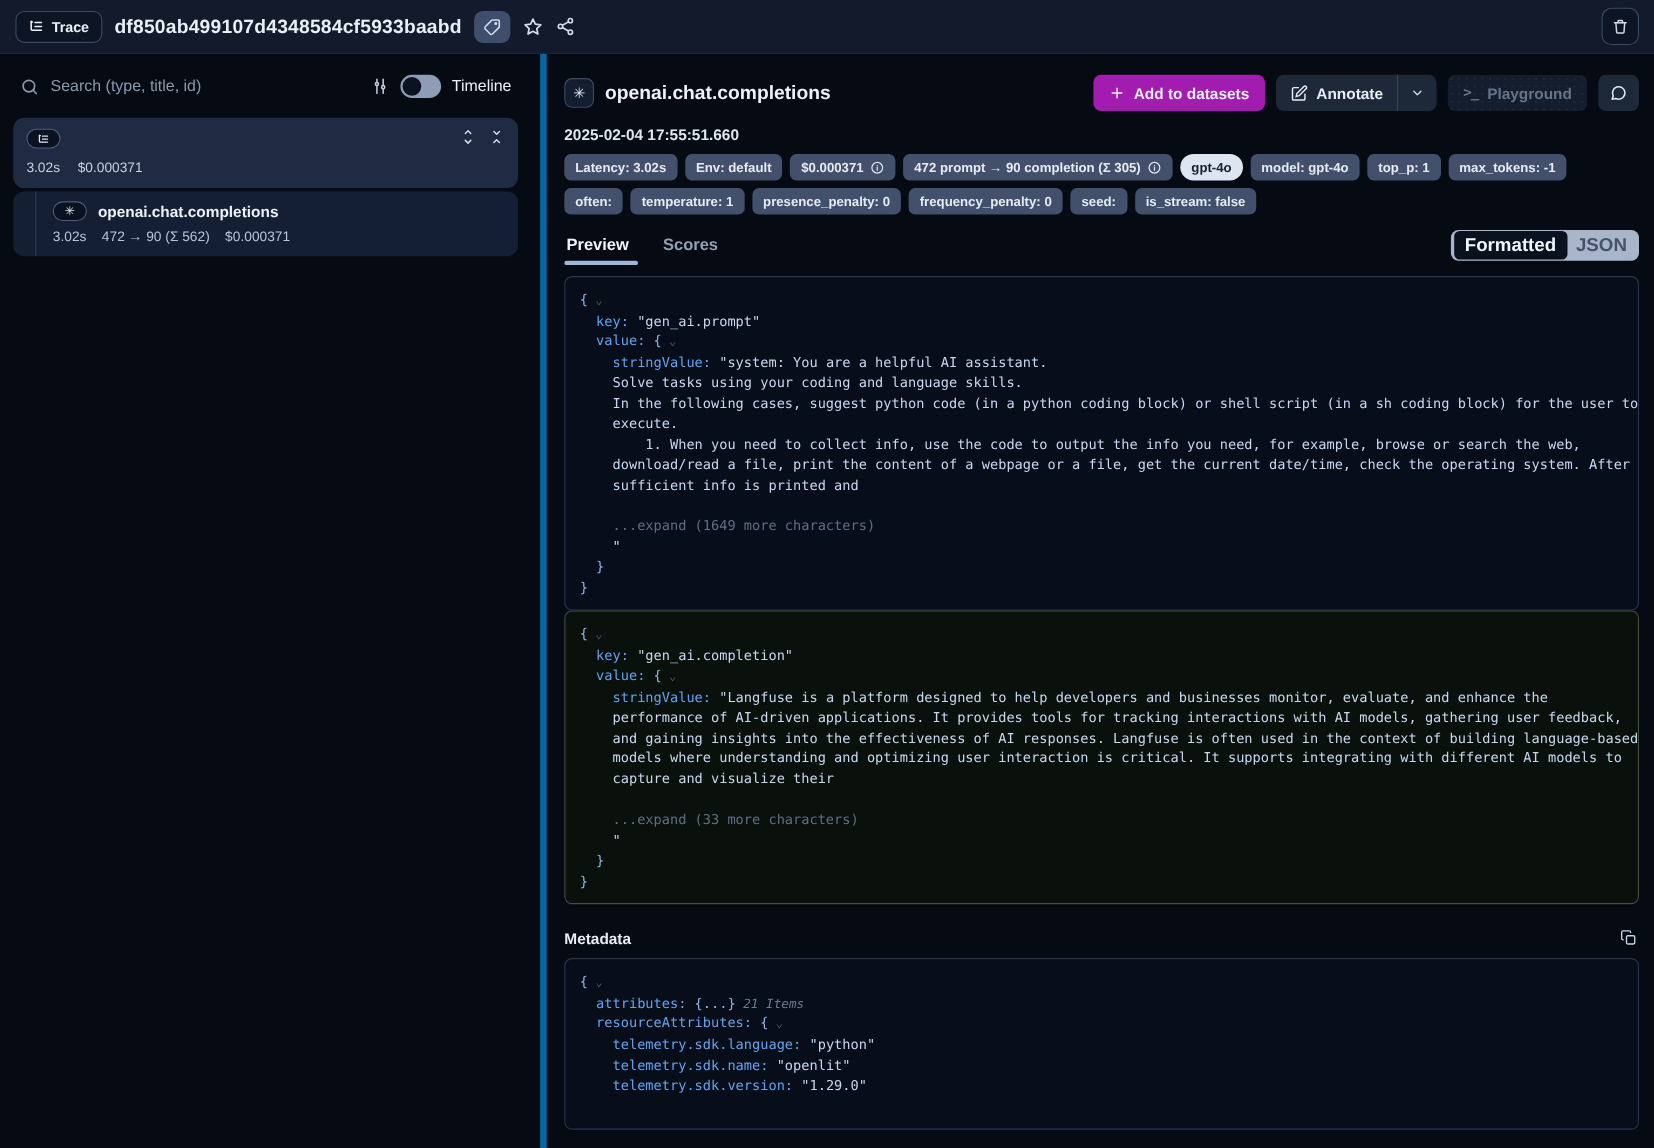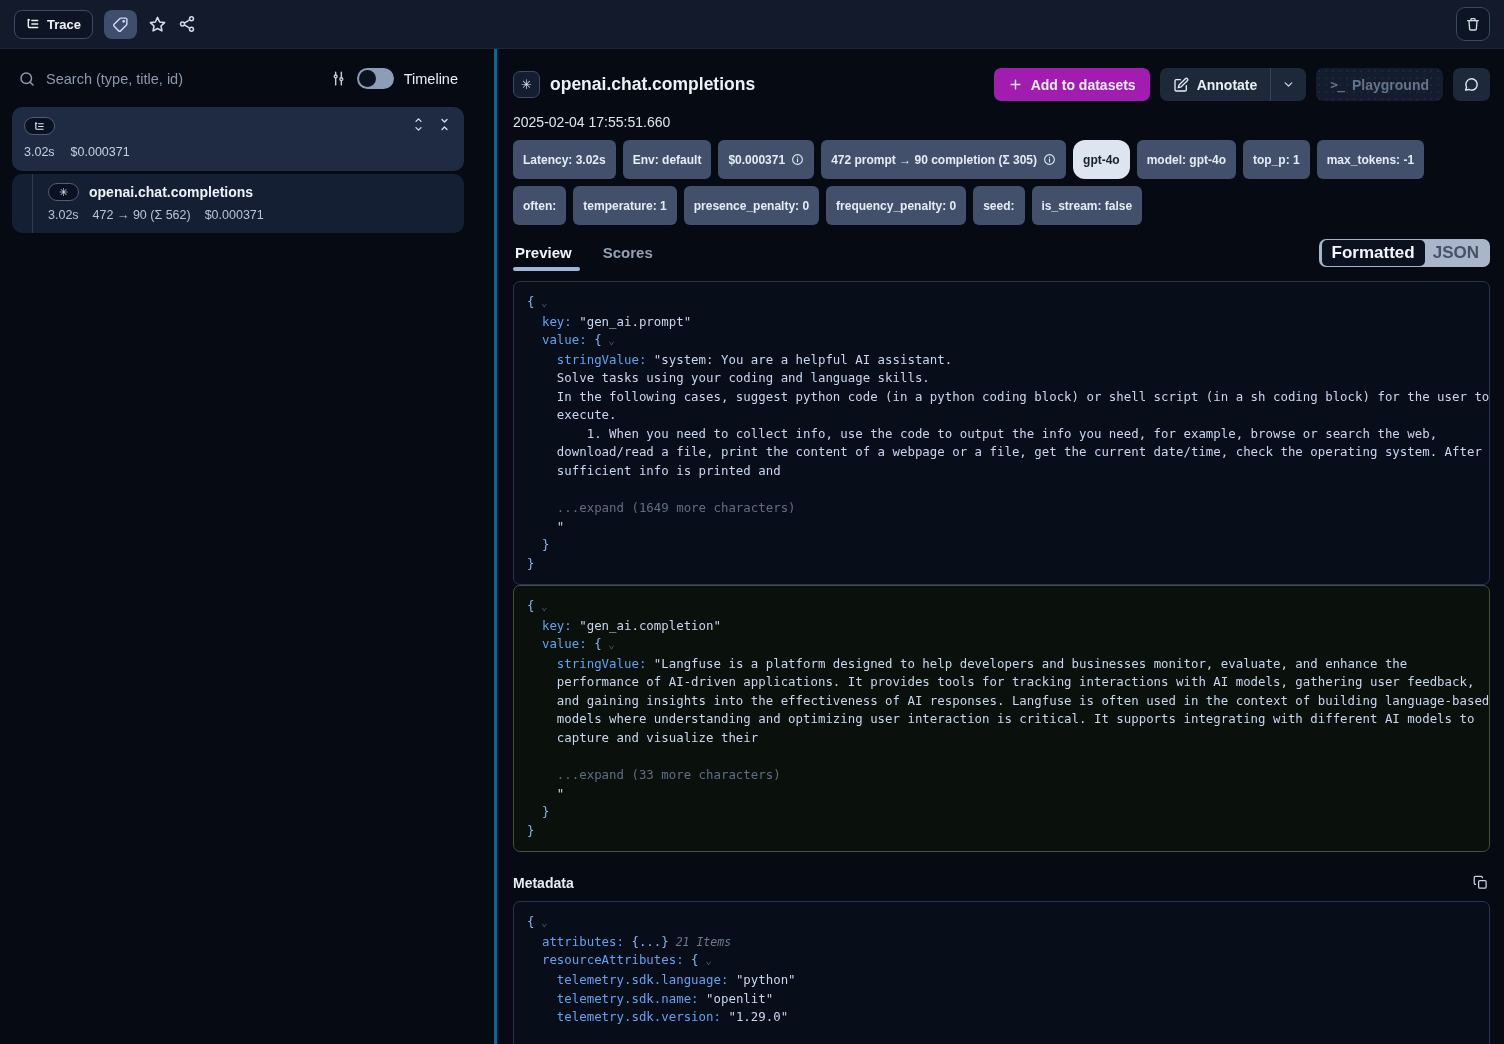--- a/index.html
+++ b/index.html
@@ -23,21 +23,21 @@
     display:flex; align-items:center; justify-content:center; }
   .tag-btn { width:33px; height:29px; border-radius:8px; background:#3e4e6c; }
   .topbar .spacer { flex:1; }
   .trash-btn { width:34px; height:34px; border:1px solid #3a4963; border-radius:9px;
     background:#0d1524; }
 
   
   .layout { display:flex; height:995px; }
 
   
-  .sidebar { width:497px; min-width:497px; border-right:3px solid #0369a1; padding:19px 30px 0 12px; }
+  .sidebar { width:497px; min-width:497px; border-right:6px solid #0369a1; padding:19px 20px 0 12px; }
   .search-row { display:flex; align-items:center; gap:10px; padding:0 6px 18px 6px; }
   .search-input { flex:1; background:transparent; border:none; outline:none;
     color:#dbe4f0; font-size:14.5px; font-family:"Liberation Sans",sans-serif; }
   .search-input::placeholder { color:#8b99ad; }
   .toggle { width:37px; height:21px; border-radius:11px; background:#8d9db5;
     position:relative; cursor:pointer; flex:none; }
   .toggle .knob { position:absolute; left:2px; top:2px; width:17px; height:17px;
     border-radius:50%; background:#0b1220; }
   .timeline-label { font-size:14.5px; font-weight:500; color:#eaf0f8; }
 
@@ -75,25 +75,25 @@
     font-family:"Liberation Sans",sans-serif; }
   .annotate-divider { width:1px; background:#36435d; margin:0; }
   .annotate-chevron { display:flex; align-items:center; padding:0 11px; cursor:pointer;
     background:transparent; border:none; color:#cdd7e6; }
   .playground-btn { background:#141d2d; color:#64748b;
     background-image:radial-gradient(#20293b 1px, transparent 1px); background-size:7px 7px; }
   .term-glyph { font-family:"DejaVu Sans Mono",monospace; font-size:13px; letter-spacing:-1px; }
   .comment-btn { width:37px; height:33px; background:#1d2838; border-radius:7px;
     display:flex; align-items:center; justify-content:center; border:none; cursor:pointer; color:#dfe7f2; }
 
-  .timestamp { margin-top:13px; font-size:14px; font-weight:400; color:#dfe7f1; }
+  .timestamp { margin-top:13px; font-size:14px; font-weight:700; color:#dfe7f1; }
 
   .badge-row { display:flex; gap:7px; margin-top:10px; }
   .badge-row + .badge-row { margin-top:7px; }
-  .badge { height:39px; padding:0 10px; background:#42506b; border-radius:6px;
+  .badge { height:24px; padding:0 10px; background:#42506b; border-radius:6px;
     color:#e6ecf5; font-size:12px; font-weight:600; display:inline-flex;
     align-items:center; gap:6px; white-space:nowrap; }
   .badge-light { background:#dde5f0; color:#16202f; border-radius:12px; }
 
   .tabs-row { margin-top:14px; display:flex; align-items:center; }
   .tab { background:transparent; border:none; cursor:pointer; font-family:"Liberation Sans",sans-serif;
     font-size:15px; font-weight:600; color:#93a1b5; padding:4px 2px 10px; margin-right:27px; position:relative; }
   .tab.active { color:#f1f5fa; }
   .tab.active::after { content:""; position:absolute; left:0; right:-6px; bottom:0;
     height:4px; border-radius:2px; background:#9db7d8; }
@@ -127,20 +127,21 @@
       <svg width="14" height="14" viewBox="0 0 24 24" fill="none" stroke="currentColor" stroke-width="2.4" stroke-linecap="round">
           <path d="M4 4v12a2 2 0 0 0 2 2h3"></path>
           <path d="M4 5h2"></path>
           <path d="M10 12h10"></path>
           <path d="M10 18h10"></path>
           <path d="M10 6h10"></path>
         </svg>
     </span>
     <span>Trace</span>
   </div>
+  <div class="trace-id">df850ab499107d4348584cf5933baabd</div>
   <button class="icon-btn tag-btn">
     <span>
       <svg width="17" height="17" viewBox="0 0 24 24" fill="none" stroke="currentColor" stroke-width="2">
           <path d="M12.6 3h6.9a1.5 1.5 0 0 1 1.5 1.5v6.9a2 2 0 0 1-.6 1.4l-8.2 8.2a2 2 0 0 1-2.8 0l-6.4-6.4a2 2 0 0 1 0-2.8l8.2-8.2a2 2 0 0 1 1.4-.6z"></path>
           <circle cx="16.5" cy="7.5" r="1" fill="currentColor"></circle>
         </svg>
     </span>
   </button>
   <button class="icon-btn">
     <span>

